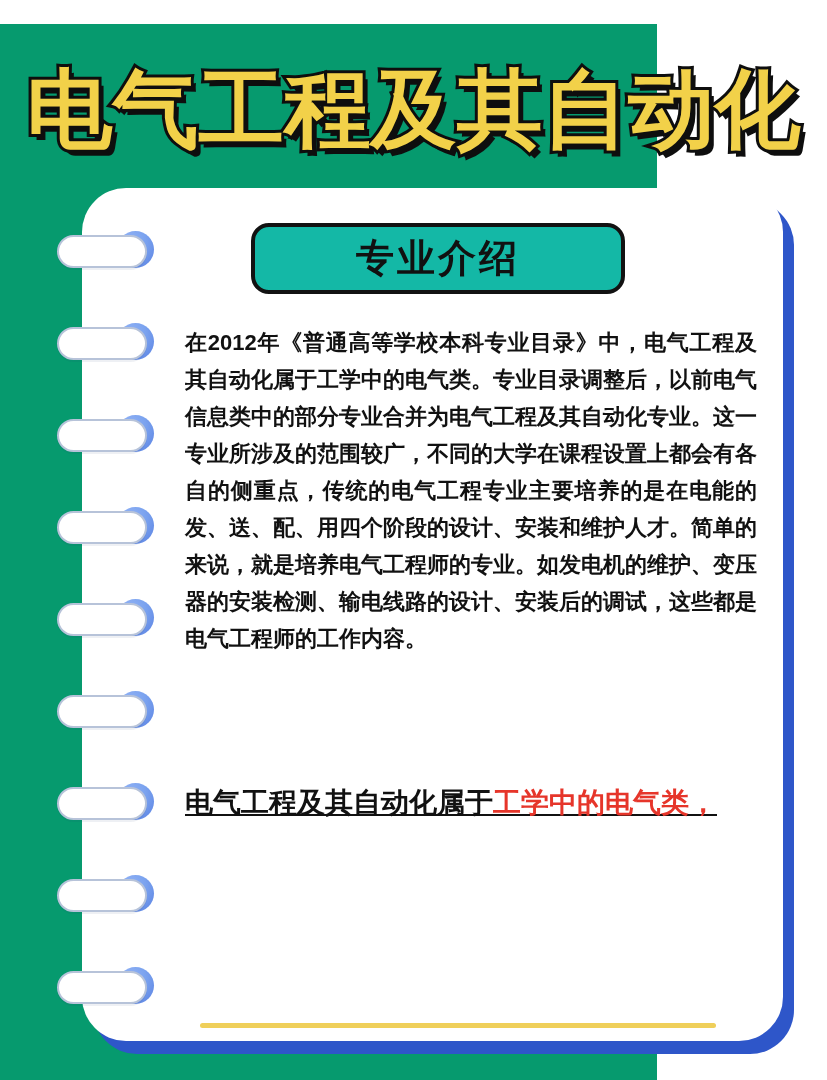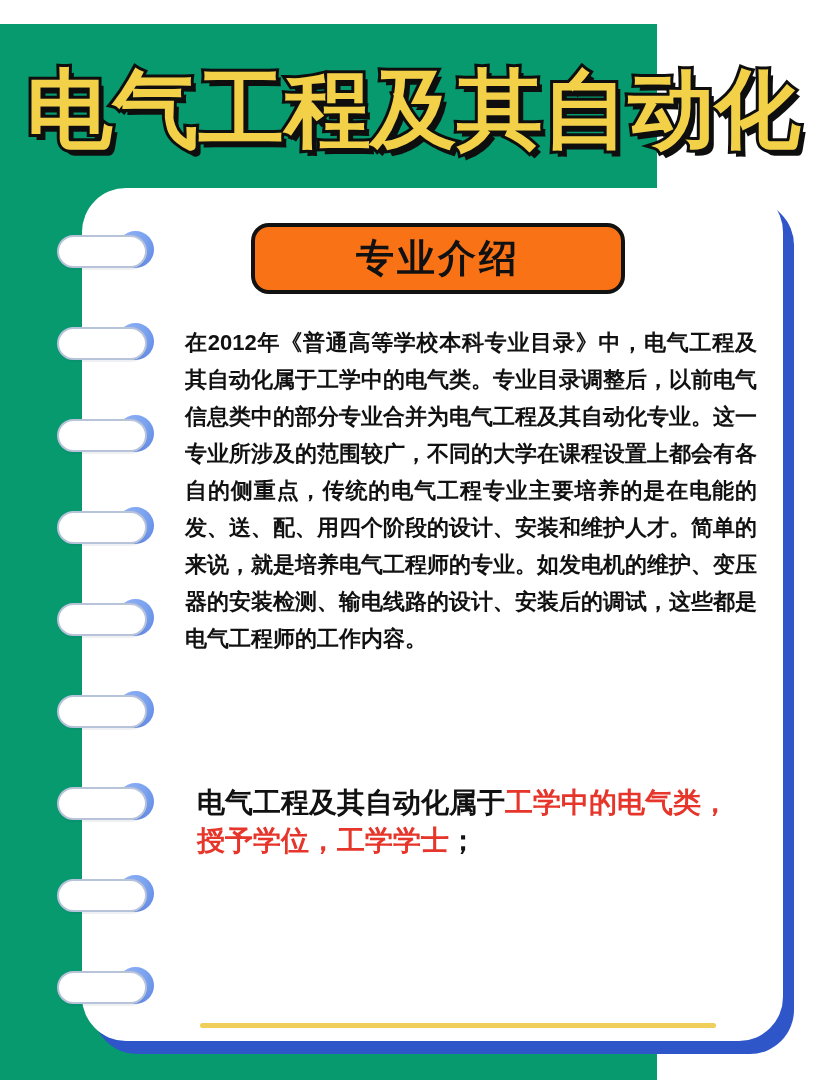--- a/index.html
+++ b/index.html
@@ -59,21 +59,21 @@
     background:#ffffff;
     border:2px solid #b7c3d9;
     border-radius:17px;
     box-shadow:0 2px 0 rgba(40,60,110,0.08);
   }
   
   .badge{
     position:absolute;
     left:251px;top:199px;
     width:374px;height:71px;
-    background:#f97316;
+    background:#14b8a6;
     border:4px solid #121212;
     border-radius:18px;
     box-sizing:border-box;
     display:flex;align-items:center;justify-content:center;
   }
   .badge span{
     font-size:38px;
     font-weight:900;
     color:#111111;
     letter-spacing:3px;
@@ -84,26 +84,27 @@
     left:185px;top:300px;
     width:572px;
     font-size:22px;
     line-height:37px;
     font-weight:700;
     color:#111111;
     text-align:justify;
   }
   .para2{
     position:absolute;
-    left:197px;top:760px;
+    left:185px;top:760px;
     width:580px;
     font-size:28px;
     line-height:38px;
     font-weight:700;
     color:#111111;
+    text-decoration:underline;
   }
   .para2 .red{color:#e6352a;}
   .para2 .black{color:#111111;}
   
   .underline{
     position:absolute;
     left:200px;top:999px;
     width:516px;height:5px;
     border-radius:3px;
     background:#efcf5a;
@@ -156,18 +157,17 @@
   </div>
 
   <div class="badge">
     <span>专业介绍</span>
   </div>
 
   <div class="para1">在2012年《普通高等学校本科专业目录》中，电气工程及其自动化属于工学中的电气类。专业目录调整后，以前电气信息类中的部分专业合并为电气工程及其自动化专业。这一专业所涉及的范围较广，不同的大学在课程设置上都会有各自的侧重点，传统的电气工程专业主要培养的是在电能的发、送、配、用四个阶段的设计、安装和维护人才。简单的来说，就是培养电气工程师的专业。如发电机的维护、变压器的安装检测、输电线路的设计、安装后的调试，这些都是电气工程师的工作内容。</div>
 
   <div class="para2">
     <div><span class="black">电气工程及其自动化属于</span><span class="red">工学中的电气类，</span></div>
-    <div><span class="red">授予学位，工学学士</span><span class="black">；</span></div>
   </div>
 
   <div class="underline"></div>
 
 </div>
 
 </body></html>

